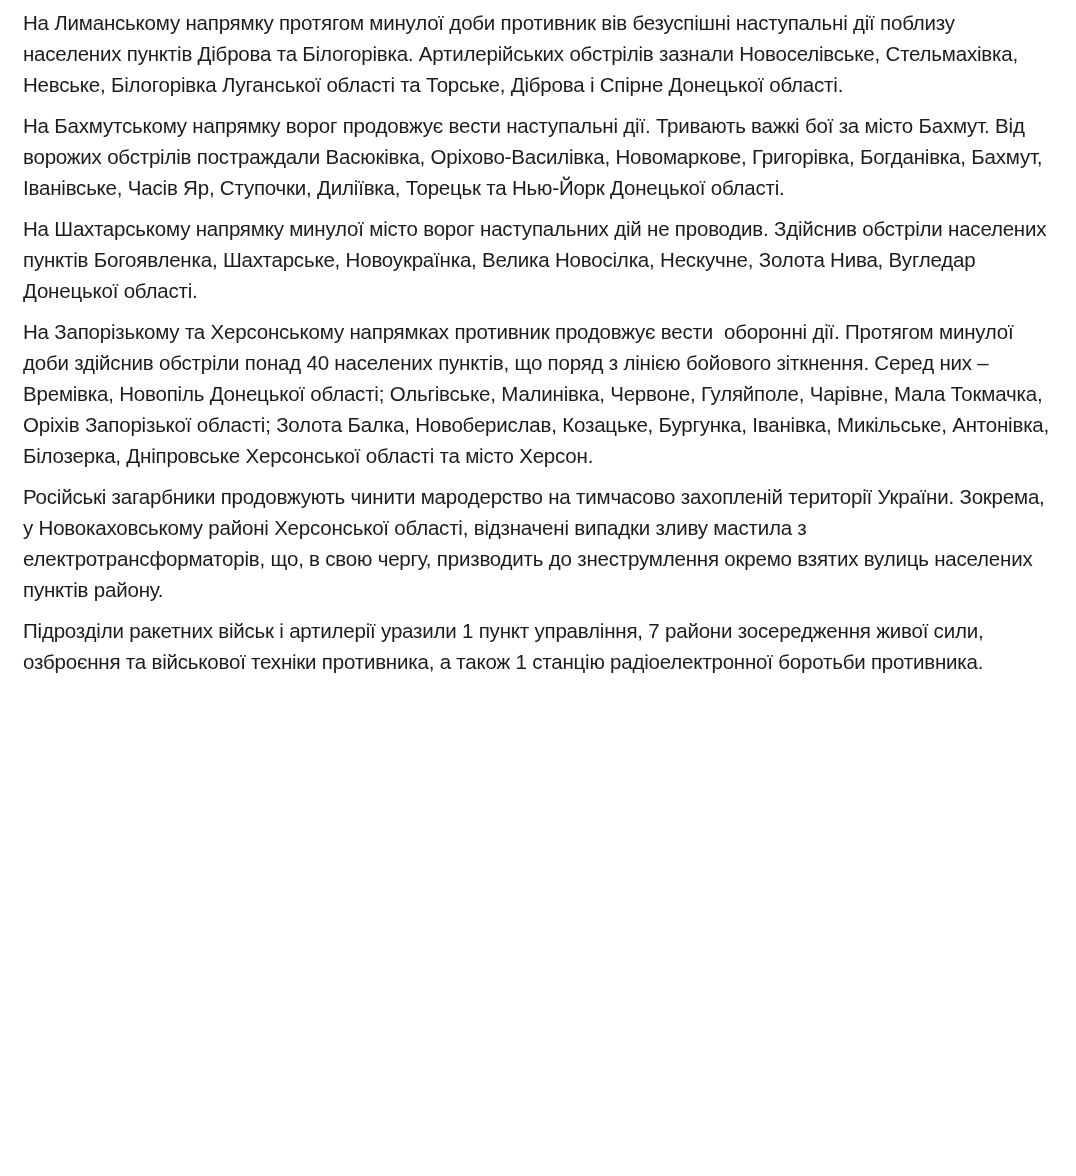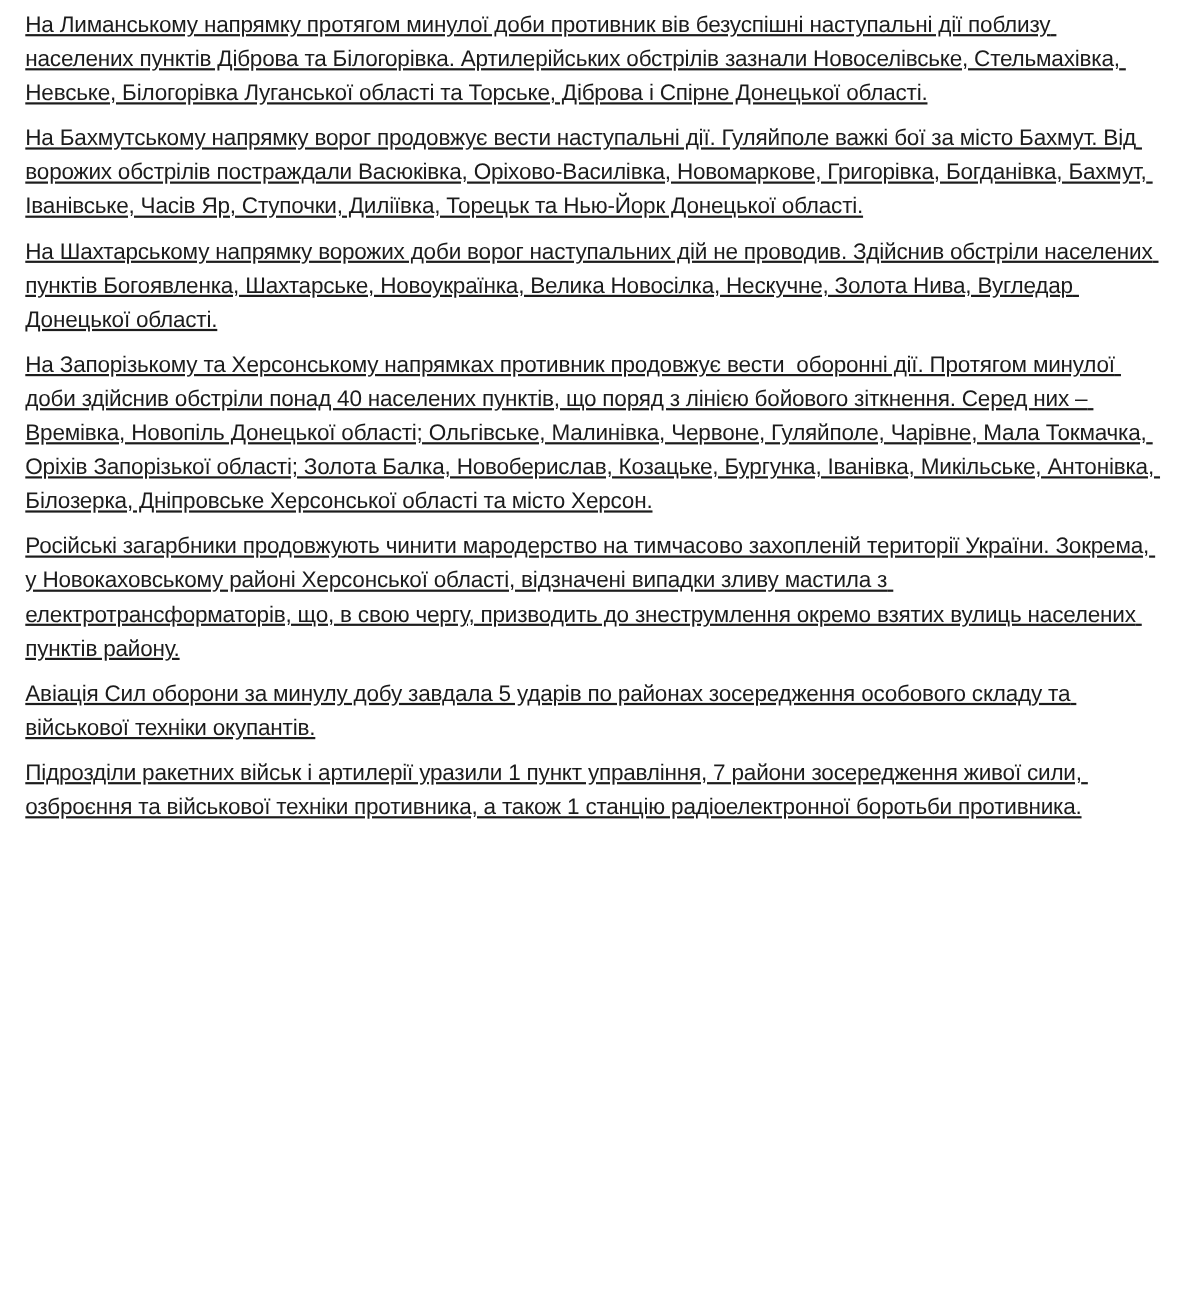--- a/index.html
+++ b/index.html
@@ -17,30 +17,28 @@
     width: 100%;
   }
   .report p {
     font-size: 20.5px;
     line-height: 31px;
     font-weight: 400;
     letter-spacing: -0.2px;
     margin: 0 0 10px 0;
     white-space: pre-wrap;       
     overflow-wrap: break-word;
-    text-decoration: underline;
   }
   .report p:last-child {
     margin-bottom: 0;
   }
 </style>
 </head>
 <body>
 
 <div class="report">
   <p>На Лиманському напрямку протягом минулої доби противник вів безуспішні наступальні дії поблизу населених пунктів Діброва та Білогорівка. Артилерійських обстрілів зазнали Новоселівське, Стельмахівка, Невське, Білогорівка Луганської області та Торське, Діброва і Спірне Донецької області.</p>
-  <p>На Бахмутському напрямку ворог продовжує вести наступальні дії. Гуляйполе важкі бої за місто Бахмут. Від ворожих обстрілів постраждали Васюківка, Оріхово-Василівка, Новомаркове, Григорівка, Богданівка, Бахмут, Іванівське, Часів Яр, Ступочки, Диліївка, Торецьк та Нью-Йорк Донецької області.</p>
-  <p>На Шахтарському напрямку ворожих доби ворог наступальних дій не проводив. Здійснив обстріли населених пунктів Богоявленка, Шахтарське, Новоукраїнка, Велика Новосілка, Нескучне, Золота Нива, Вугледар Донецької області.</p>
+  <p>На Бахмутському напрямку ворог продовжує вести наступальні дії. Тривають важкі бої за місто Бахмут. Від ворожих обстрілів постраждали Васюківка, Оріхово-Василівка, Новомаркове, Григорівка, Богданівка, Бахмут, Іванівське, Часів Яр, Ступочки, Диліївка, Торецьк та Нью-Йорк Донецької області.</p>
+  <p>На Шахтарському напрямку минулої місто ворог наступальних дій не проводив. Здійснив обстріли населених пунктів Богоявленка, Шахтарське, Новоукраїнка, Велика Новосілка, Нескучне, Золота Нива, Вугледар Донецької області.</p>
   <p>На Запорізькому та Херсонському напрямках противник продовжує вести  оборонні дії. Протягом минулої доби здійснив обстріли понад 40 населених пунктів, що поряд з лінією бойового зіткнення. Серед них – Времівка, Новопіль Донецької області; Ольгівське, Малинівка, Червоне, Гуляйполе, Чарівне, Мала Токмачка, Оріхів Запорізької області; Золота Балка, Новоберислав, Козацьке, Бургунка, Іванівка, Микільське, Антонівка, Білозерка, Дніпровське Херсонської області та місто Херсон.</p>
   <p>Російські загарбники продовжують чинити мародерство на тимчасово захопленій території України. Зокрема, у Новокаховському районі Херсонської області, відзначені випадки зливу мастила з електротрансформаторів, що, в свою чергу, призводить до знеструмлення окремо взятих вулиць населених пунктів району.</p>
-  <p>Авіація Сил оборони за минулу добу завдала 5 ударів по районах зосередження особового складу та військової техніки окупантів.</p>
   <p>Підрозділи ракетних військ і артилерії уразили 1 пункт управління, 7 райони зосередження живої сили, озброєння та військової техніки противника, а також 1 станцію радіоелектронної боротьби противника.</p>
 </div>
 
 </body></html>

